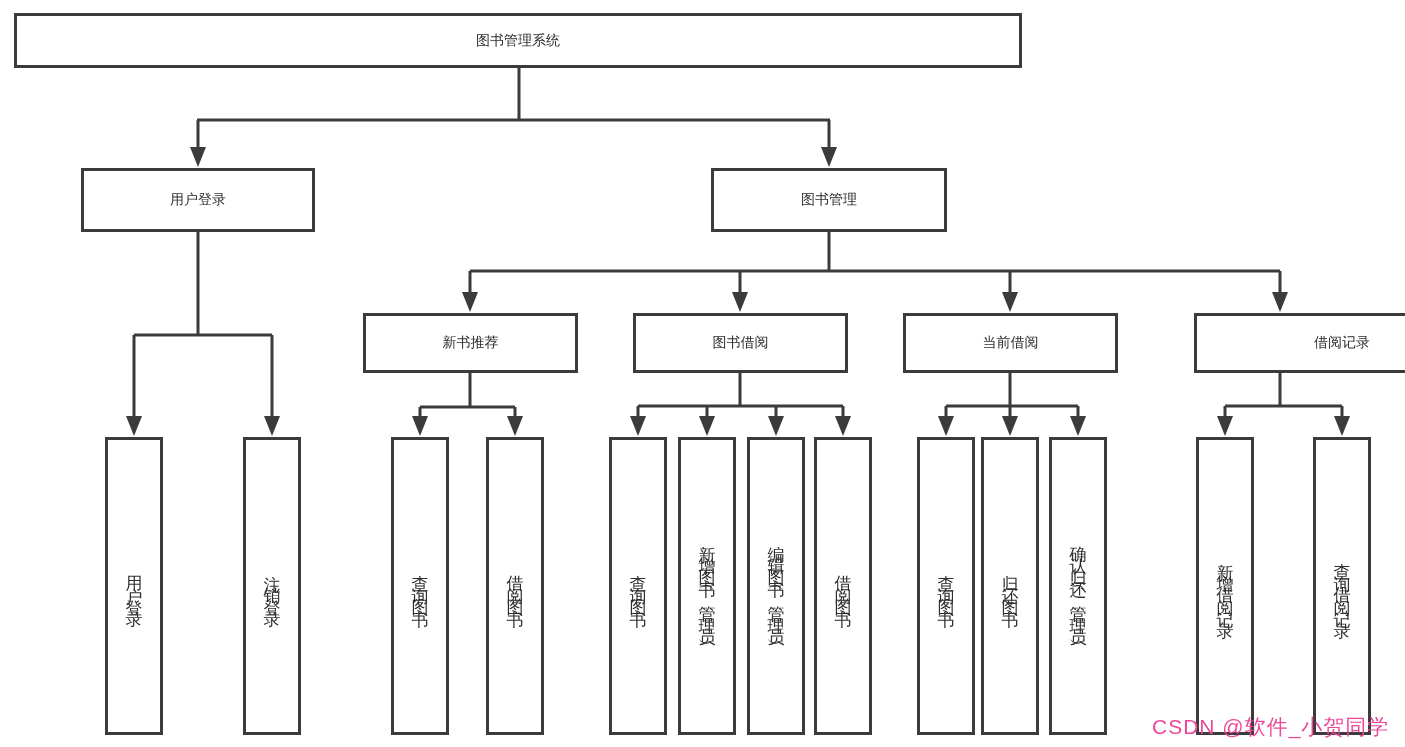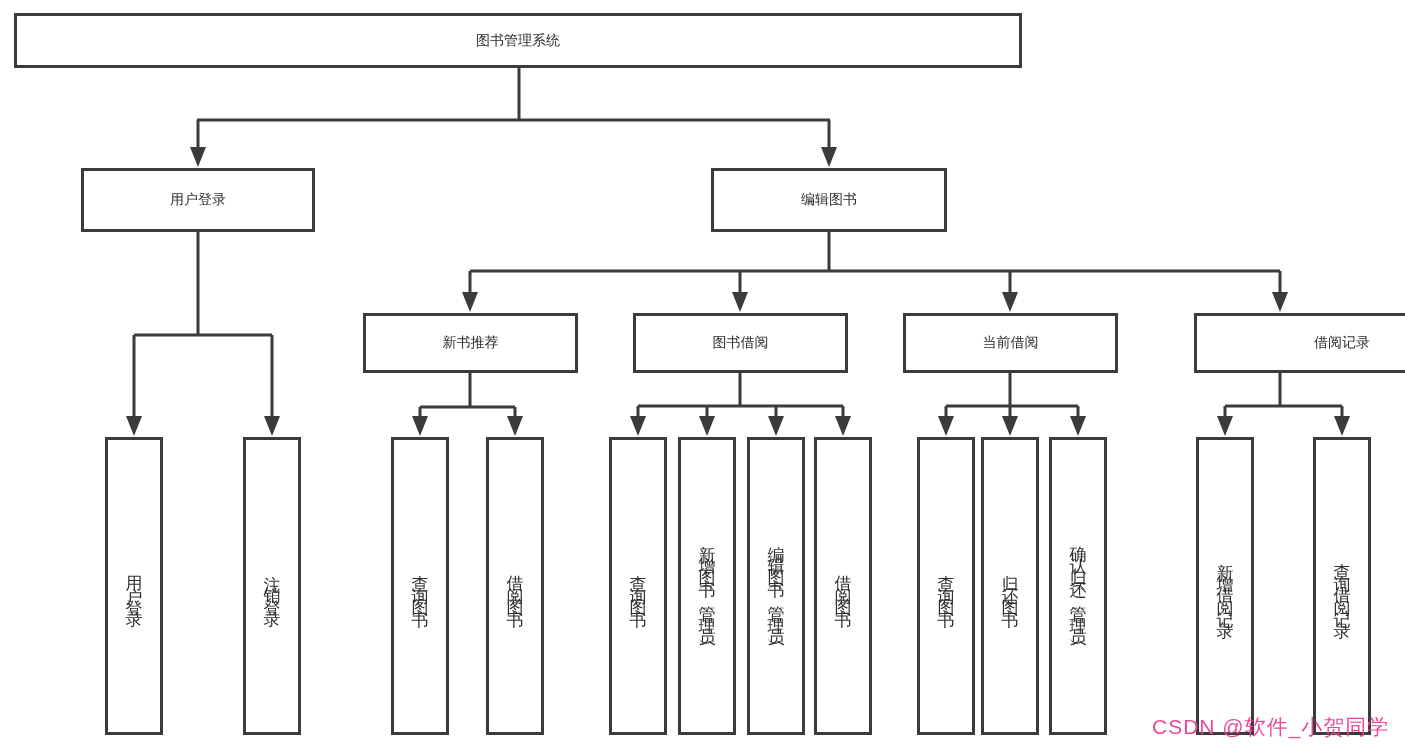--- a/index.html
+++ b/index.html
@@ -95,21 +95,21 @@
   </svg>
 
   <div class="box h" style="left:14px; top:13px; width:1008px; height:55px;">
     <span>图书管理系统</span>
   </div>
 
   <div class="box h" style="left:81px; top:168px; width:234px; height:64px;">
     <span>用户登录</span>
   </div>
   <div class="box h" style="left:711px; top:168px; width:236px; height:64px;">
-    <span>编辑图书</span>
+    <span>图书管理</span>
   </div>
 
   <div class="box h" style="left:633px; top:313px; width:215px; height:60px;">
     <span>图书借阅</span>
   </div>
   <div class="box h" style="left:363px; top:313px; width:215px; height:60px;">
     <span>新书推荐</span>
   </div>
   <div class="box h" style="left:903px; top:313px; width:215px; height:60px;">
     <span>当前借阅</span>

